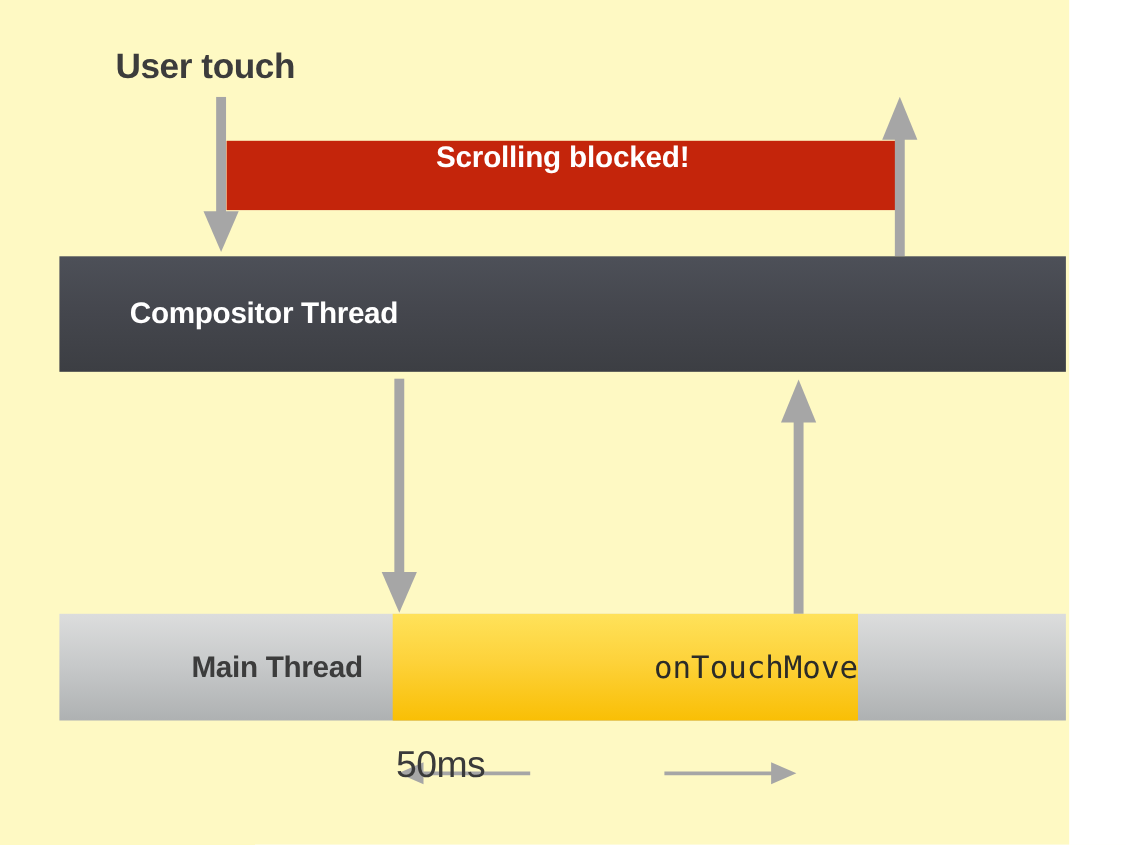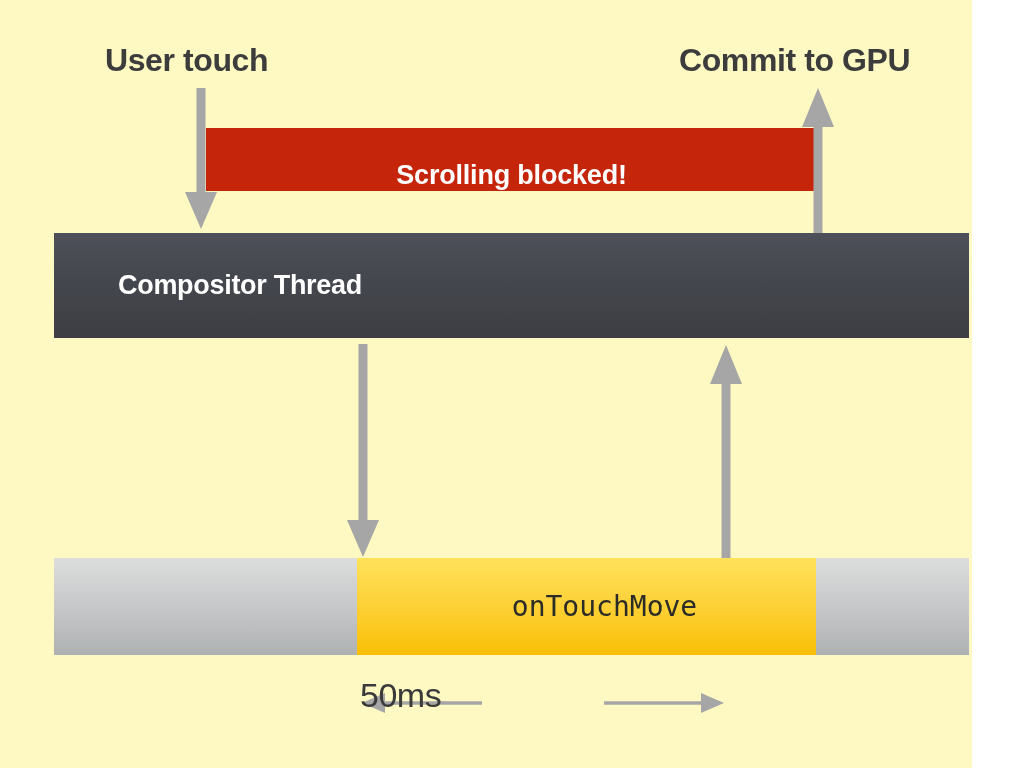--- a/index.html
+++ b/index.html
@@ -40,21 +40,21 @@
 
   
   #scrolling-blocked-bar {
     position: absolute;
     left: 206px;
     top: 128px;
     width: 611px;
     height: 63px;
     background: #c4250b;
     display: flex;
-    align-items: flex-end;
+    align-items: flex-start;
     justify-content: center;
   }
   #scrolling-blocked-label {
     font-family: "Liberation Sans", sans-serif;
     font-weight: bold;
     font-size: 27px;
     color: #ffffff;
     letter-spacing: -0.2px;
     white-space: nowrap;
   }
@@ -117,22 +117,21 @@
   }
   #on-touch-move-block {
     position: absolute;
     left: 303px;   
     top: 0;
     width: 423px;  
     height: 100%;
     background: linear-gradient(to bottom, #ffe25a 0%, #fdd23a 45%, #f9bf05 100%);
     display: flex;
     align-items: center;
-    justify-content: center;
-    padding-left: 36px;
+    justify-content: flex-end;
   }
   #on-touch-move-label {
     font-family: "DejaVu Sans Mono", "Liberation Mono", monospace;
     font-size: 28px;
     color: #2b2b28;
     white-space: nowrap;
   }
 
   
   #duration-measure {
@@ -155,21 +154,20 @@
     white-space: nowrap;
   }
 </style>
 </head>
 <body>
 
 <div id="stage">
 
   <div class="top-label" id="label-user-touch">User touch</div>
 
-  <div class="top-label" id="label-commit-gpu">Commit to GPU</div>
 
   <div class="arrow" style="left:180px; top:88px;">
     <svg width="42" height="145" viewBox="0 0 42 145">
       <rect x="16.5" y="0" width="9" height="110" fill="#a6a6a6"></rect>
       <polygon points="5,104 37,104 21,141" fill="#a6a6a6"></polygon>
     </svg>
   </div>
 
   <div id="scrolling-blocked-bar">
     <span id="scrolling-blocked-label">Scrolling blocked!</span>
@@ -195,20 +193,21 @@
   </div>
 
   <div class="arrow" style="left:705px; top:343px;">
     <svg width="42" height="217" viewBox="0 0 42 217">
       <rect x="16.5" y="38" width="9" height="179" fill="#a6a6a6"></rect>
       <polygon points="21,2 37,41 5,41" fill="#a6a6a6"></polygon>
     </svg>
   </div>
 
   <div id="main-thread-bar">
+    <span id="main-thread-label">Main Thread</span>
     <div id="on-touch-move-block">
       <span id="on-touch-move-label">onTouchMove</span>
     </div>
   </div>
 
   <div id="duration-measure">
     <svg width="366" height="56" viewBox="0 0 366 56">
 
       <g>
         <line x1="22" y1="27" x2="122" y2="27" stroke="#a6a6a6" stroke-width="3.5"></line>

